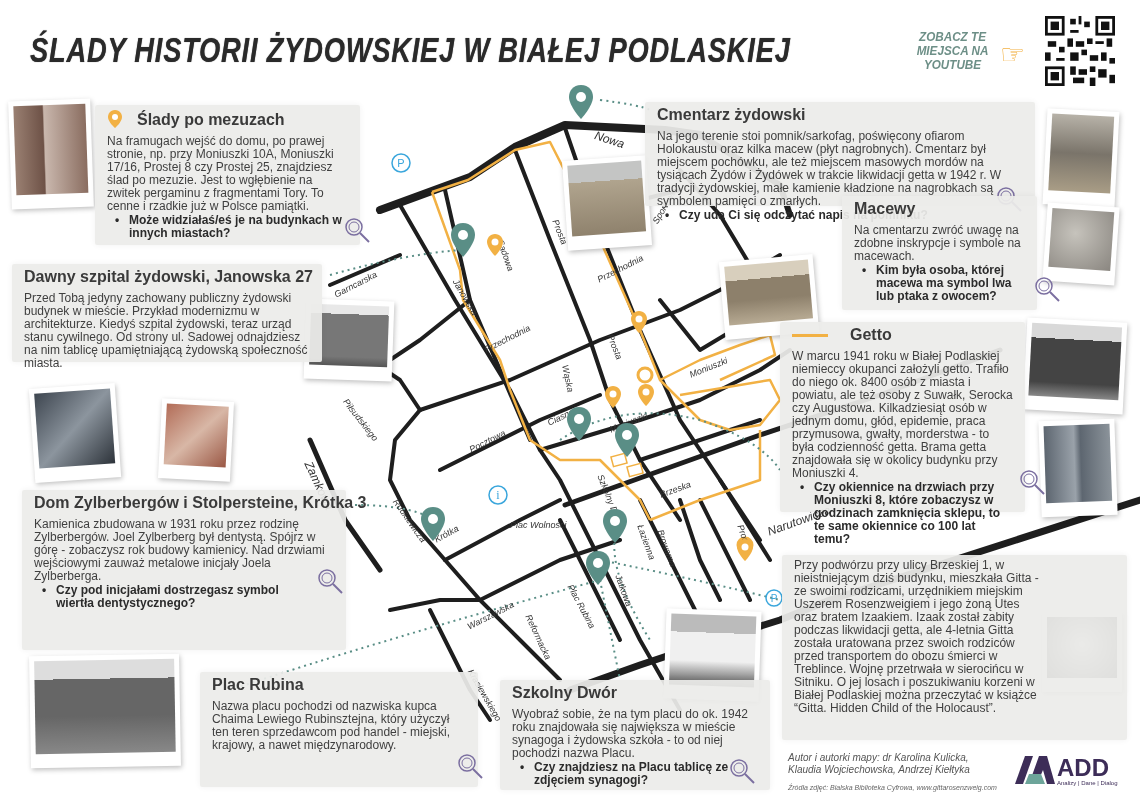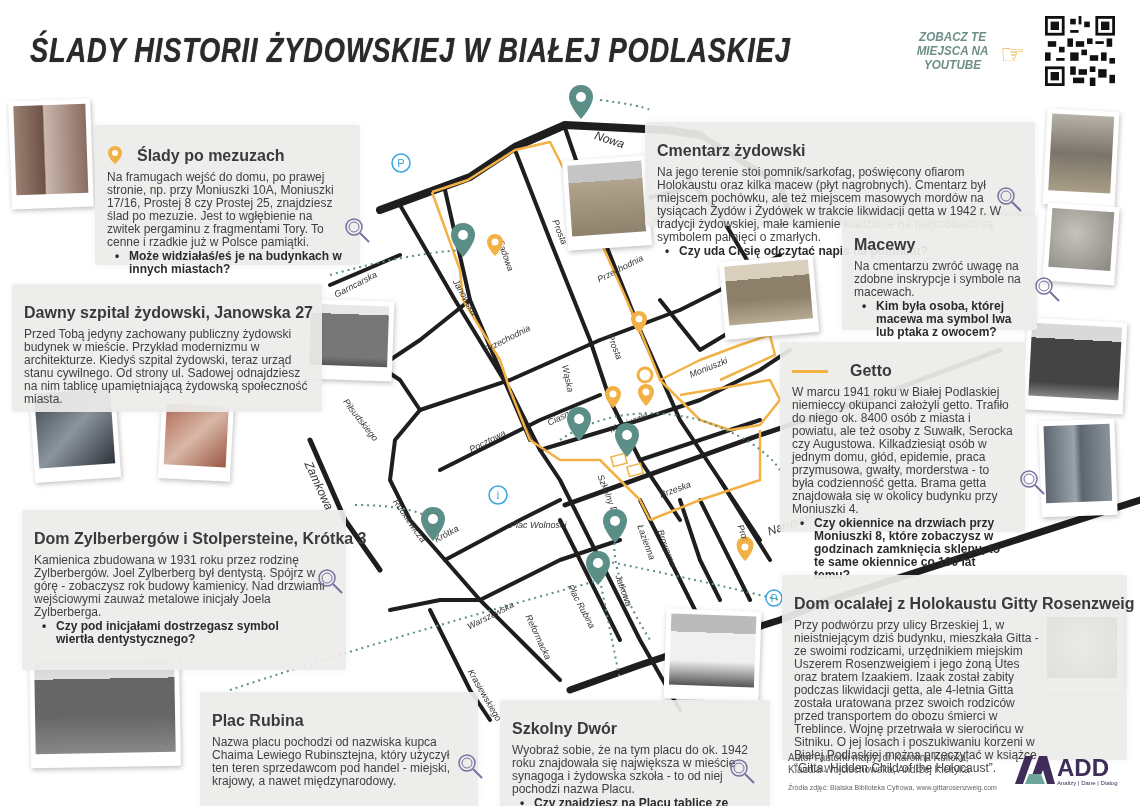--- a/index.html
+++ b/index.html
@@ -3,32 +3,32 @@
 <meta charset="utf-8">
 <style>
   * { box-sizing: border-box; margin: 0; padding: 0; }
   body { width: 1140px; height: 806px; overflow: hidden; background: #fff; font-family: "Liberation Sans", sans-serif; color: #3a3a3a; position: relative; }
   #stage { position: absolute; left: 0; top: 0; width: 1140px; height: 806px; }
   svg#map { position: absolute; left: 0; top: 0; }
   .title { position: absolute; left: 30px; top: 30px; font-family: "Liberation Sans", sans-serif; font-weight: 900; font-style: italic; font-size: 35px; letter-spacing: 1px; color: #2a2a2a; transform: scaleX(0.78); transform-origin: left top; white-space: nowrap; text-shadow: 0 0 1px #555; }
   .yt { position: absolute; left: 905px; top: 30px; width: 95px; text-align: center; font-weight: 900; font-style: italic; font-size: 13px; line-height: 14px; color: #6d8f87; transform: scaleX(0.9); }
   .hand { position: absolute; left: 1000px; top: 38px; font-size: 28px; color: #f2b144; }
   .qr { position: absolute; left: 1045px; top: 16px; width: 70px; height: 70px; }
-  .card { position: absolute; background: rgba(236,236,234,0.93); border-radius: 2px; padding: 20px 12px; box-shadow: 0 0 6px rgba(0,0,0,0.06); margin-top: 20px; }
+  .card { position: absolute; background: rgba(236,236,234,0.93); border-radius: 2px; padding: 4px 12px; box-shadow: 0 0 6px rgba(0,0,0,0.06); }
   .card h2 { font-size: 16px; font-weight: 700; color: #3a3a3a; margin-bottom: 6px; white-space: nowrap; }
   .card p { font-size: 12px; line-height: 13px; color: #3f3f3f; }
   .card ul { list-style: none; margin-top: 1px; }
   .card li { font-size: 12px; line-height: 13px; font-weight: 700; color: #2b2b2b; padding-left: 22px; position: relative; }
   .card li::before { content: "•"; position: absolute; left: 8px; top: 0; }
   .mag { position: absolute; width: 28px; height: 28px; }
   .photo { position: absolute; background: #fff; padding: 5px 5px 14px 5px; box-shadow: 1px 2px 5px rgba(0,0,0,0.25); }
   .photo .img { width: 100%; height: 100%; }
   .pin { position: absolute; }
   .street { position: absolute; font-size: 9px; font-style: italic; color: #333; white-space: nowrap; transform-origin: left center; }
-  .footer { position: absolute; left: 788px; top: 752px; font-size: 10px; line-height: 12px; color: #555; }
+  .footer { position: absolute; left: 788px; top: 752px; font-size: 10px; line-height: 12px; color: #555; font-style: italic; }
   .footer .small { font-size: 7px; margin-top: 6px; color: #666; }
   .logo { position: absolute; left: 1015px; top: 756px; }
   .logo .txt { position: absolute; left: 42px; top: -2px; font-weight: 900; font-size: 24px; color: #3d2d58; }
   .logo .sub { position: absolute; left: 42px; top: 24px; font-size: 6px; color: #3d2d58; white-space: nowrap; }
 </style>
 </head>
 <body>
 
 <div id="stage">
 
@@ -285,21 +285,21 @@
     <ul>
         <li>Może widziałaś/eś je na budynkach w innych miastach?</li>
       </ul>
   </div>
   <svg class="mag" style="left:343px;top:216px" viewBox="0 0 28 28">
       <circle cx="11" cy="11" r="8" fill="none" stroke="#7b6fa0" stroke-width="1.5"></circle>
       <circle cx="11" cy="11" r="5" fill="none" stroke="#7b6fa0" stroke-width="1"></circle>
       <line x1="17" y1="17" x2="26" y2="26" stroke="#7b6fa0" stroke-width="2"></line>
     </svg>
 
-  <div class="card" style="left:12px;top:264px;width:310px;height:128px;">
+  <div class="card" style="left:12px;top:264px;width:310px;height:98px;">
     <h2>Dawny szpital żydowski, Janowska 27</h2>
     <p>Przed Tobą jedyny zachowany publiczny żydowski budynek w mieście. Przykład modernizmu w architekturze. Kiedyś szpital żydowski, teraz urząd stanu cywilnego. Od strony ul. Sadowej odnajdziesz na nim tablicę upamiętniającą żydowską społeczność miasta.</p>
   </div>
 
   <div class="card" style="left:645px;top:102px;width:390px;height:104px;">
     <h2>Cmentarz żydowski</h2>
     <p>Na jego terenie stoi pomnik/sarkofag, poświęcony ofiarom Holokaustu oraz kilka macew (płyt nagrobnych). Cmentarz był miejscem pochówku, ale też miejscem masowych mordów na tysiącach Żydów i Żydówek w trakcie likwidacji getta w 1942 r. W tradycji żydowskiej, małe kamienie kładzione na nagrobkach są symbolem pamięci o zmarłych.</p>
     <ul>
         <li>Czy uda Ci się odczytać napis na pomniku?</li>
       </ul>
@@ -343,21 +343,20 @@
         <li style="width:280px">Czy pod inicjałami dostrzegasz symbol wiertła dentystycznego?</li>
       </ul>
   </div>
   <svg class="mag" style="left:316px;top:567px" viewBox="0 0 28 28">
       <circle cx="11" cy="11" r="8" fill="none" stroke="#7b6fa0" stroke-width="1.5"></circle>
       <circle cx="11" cy="11" r="5" fill="none" stroke="#7b6fa0" stroke-width="1"></circle>
       <line x1="17" y1="17" x2="26" y2="26" stroke="#7b6fa0" stroke-width="2"></line>
     </svg>
 
   <div class="card" style="left:782px;top:555px;width:345px;height:185px;">
-    <h2>Dom ocalałej z Holokaustu Gitty Rosenzweig</h2>
     <p style="width:250px">Przy podwórzu przy ulicy Brzeskiej 1, w nieistniejącym dziś budynku, mieszkała Gitta - ze swoimi rodzicami, urzędnikiem miejskim Uszerem Rosenzweigiem i jego żoną Utes oraz bratem Izaakiem. Izaak został zabity podczas likwidacji getta, ale 4-letnia Gitta została uratowana przez swoich rodziców przed transportem do obozu śmierci w Treblince. Wojnę przetrwała w sierocińcu w Sitniku. O jej losach i poszukiwaniu korzeni w Białej Podlaskiej można przeczytać w książce “Gitta. Hidden Child of the Holocaust”.</p>
   </div>
 
   <div class="card" style="left:200px;top:672px;width:278px;height:115px;">
     <h2>Plac Rubina</h2>
     <p>Nazwa placu pochodzi od nazwiska kupca Chaima Lewiego Rubinsztejna, który użyczył ten teren sprzedawcom pod handel - miejski, krajowy, a nawet międzynarodowy.</p>
   </div>
   <svg class="mag" style="left:456px;top:752px" viewBox="0 0 28 28">
       <circle cx="11" cy="11" r="8" fill="none" stroke="#7b6fa0" stroke-width="1.5"></circle>
       <circle cx="11" cy="11" r="5" fill="none" stroke="#7b6fa0" stroke-width="1"></circle>

